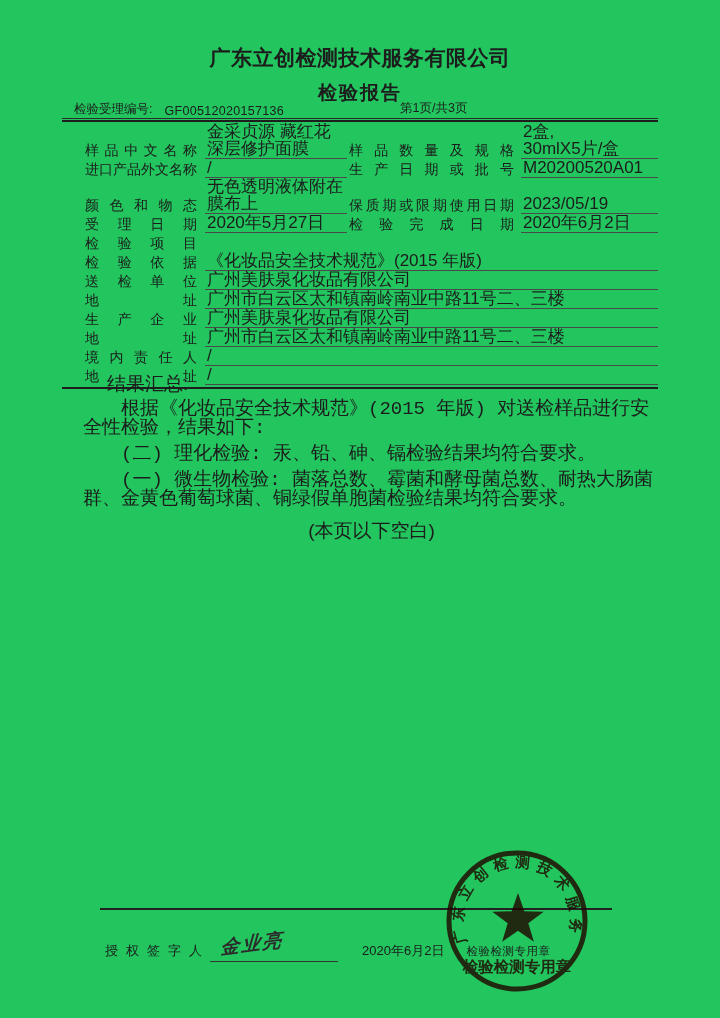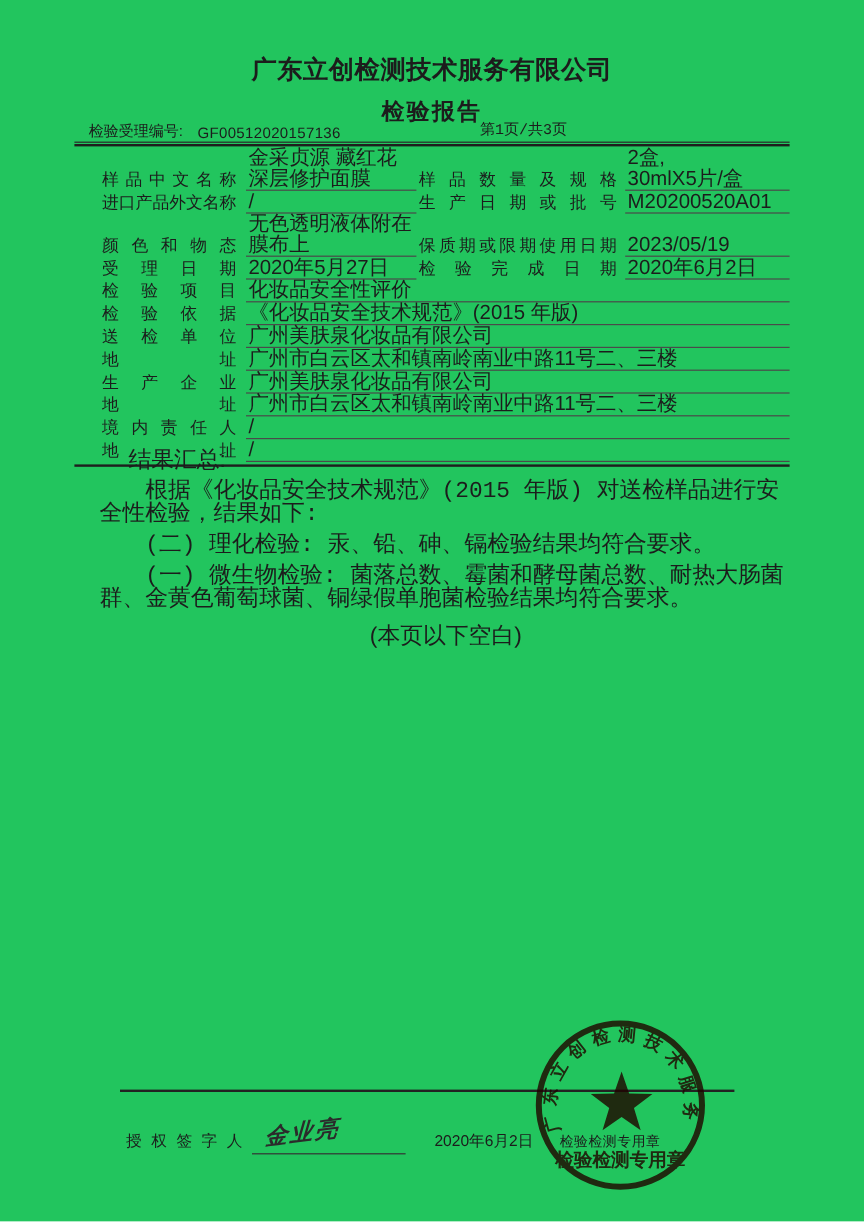--- a/index.html
+++ b/index.html
@@ -15,21 +15,21 @@
   .report-title{
     position:absolute;top:80px;left:0;width:720px;text-align:center;
     font-size:19px;font-weight:bold;letter-spacing:2px;
   }
   .accept-row{
     position:absolute;top:101px;left:62px;width:596px;height:17px;
     border-bottom:1px solid #2a2a2a;font-size:12.5px;display:flex;align-items:flex-end;
   }
   .accept-row .lab{margin-left:12px;}
   .accept-row .num{margin-left:12px;letter-spacing:.3px;}
-  .accept-row .pgs{position:absolute;left:338px;bottom:1px;font-family:Liberation Mono, monospace;}
+  .accept-row .pgs{position:absolute;left:338px;bottom:1px;}
   
   .info-table{
     position:absolute;top:120px;left:62px;width:596px;
     border-top:2px solid #1e1e1e;border-bottom:2px solid #1e1e1e;
     padding:1px 0 2px 0;box-sizing:border-box;
   }
   .trow{display:flex;align-items:flex-end;min-height:19px;padding-left:23px;}
   .trow.tall{min-height:34px;}
   .cell{line-height:17px;}
   .lbl{
@@ -109,21 +109,20 @@
       <div class="cell val v2">2023/05/19</div>
     </div>
     <div class="trow">
       <div class="cell lbl">受理日期</div>
       <div class="cell val v1">2020年5月27日</div>
       <div class="cell lbl r">检验完成日期</div>
       <div class="cell val v2">2020年6月2日</div>
     </div>
     <div class="trow">
       <div class="cell lbl">检验项目</div>
-      <div class="cell val wide">化妆品安全性评价</div>
     </div>
     <div class="trow">
       <div class="cell lbl">检验依据</div>
       <div class="cell val wide">《化妆品安全技术规范》(2015 年版)</div>
     </div>
     <div class="trow">
       <div class="cell lbl">送检单位</div>
       <div class="cell val wide">广州美肤泉化妆品有限公司</div>
     </div>
     <div class="trow">

